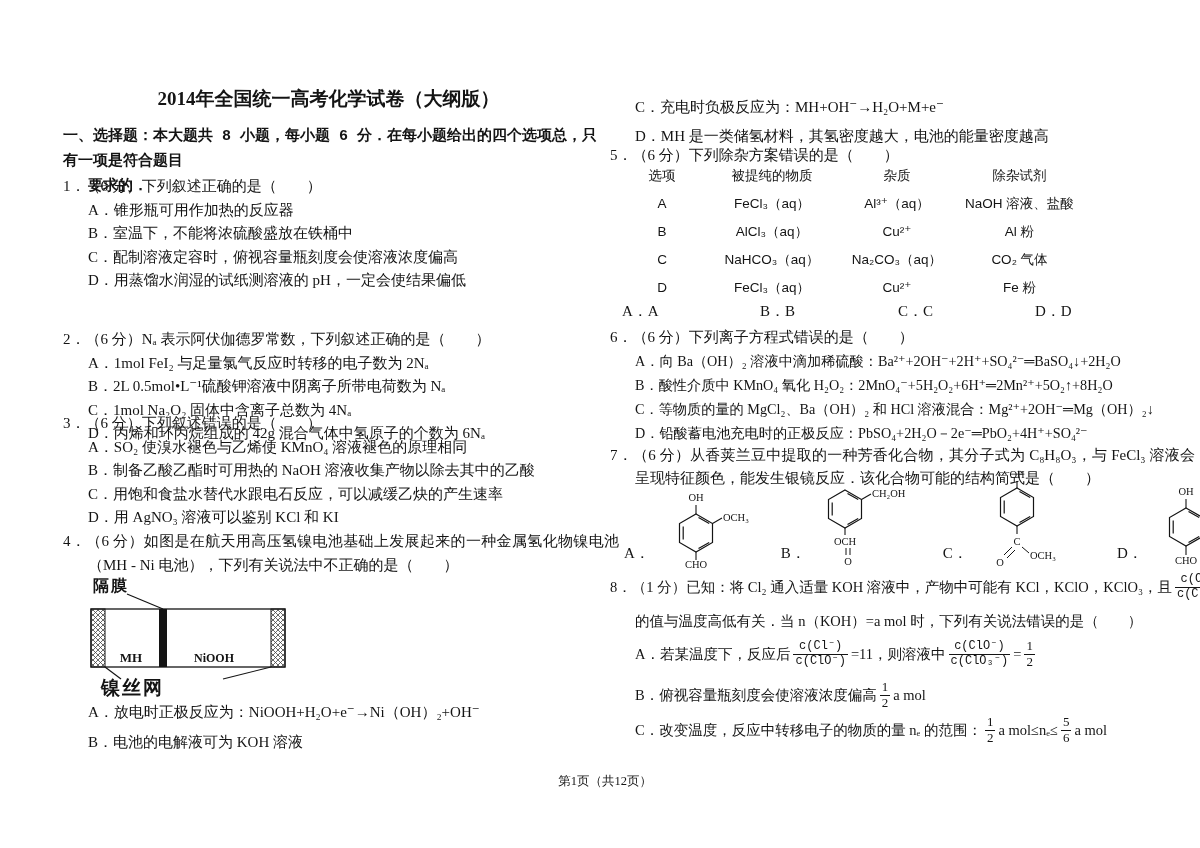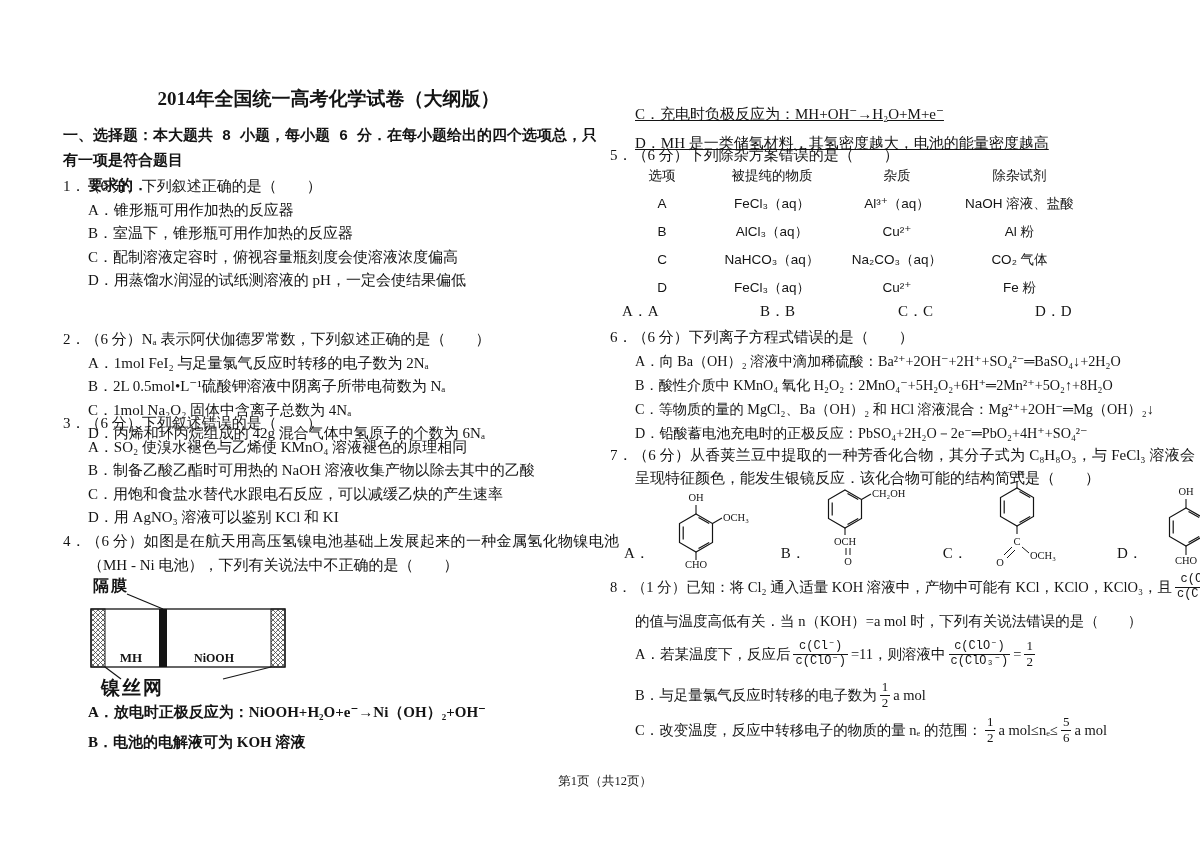--- a/index.html
+++ b/index.html
@@ -54,21 +54,21 @@
   <div class="abs title center" style="left:63px;top:86px;width:531px;">2014年全国统一高考化学试卷（大纲版）</div>
 
   <div class="abs bold lh25" style="left:63px;top:124px;width:540px;">
     <div>一、选择题：本大题共 8 小题，每小题 6 分．在每小题给出的四个选项总，只有一项是符合题目</div>
     <div style="padding-left:25px;">要求的．</div>
   </div>
 
   <div class="abs lh24" style="left:63px;top:175px;width:531px;">
     <div class="stem">1．（6 分）下列叙述正确的是（　　）</div>
     <div class="opt">A．锥形瓶可用作加热的反应器</div>
-    <div class="opt">B．室温下，锥形瓶可用作加热的反应器</div>
+    <div class="opt">B．室温下，不能将浓硫酸盛放在铁桶中</div>
     <div class="opt">C．配制溶液定容时，俯视容量瓶刻度会使溶液浓度偏高</div>
     <div class="opt">D．用蒸馏水润湿的试纸测溶液的 pH，一定会使结果偏低</div>
   </div>
 
   <div class="abs lh24" style="left:63px;top:296px;width:531px;margin-top:32px;">
     <div class="stem">2．（6 分）Nₐ 表示阿伏伽德罗常数，下列叙述正确的是（　　）</div>
     <div class="opt">A．1mol FeI₂ 与足量氯气反应时转移的电子数为 2Nₐ</div>
     <div class="opt">B．2L 0.5mol•L⁻¹硫酸钾溶液中阴离子所带电荷数为 Nₐ</div>
     <div class="opt">C．1mol Na₂O₂ 固体中含离子总数为 4Nₐ</div>
     <div class="opt">D．丙烯和环丙烷组成的 42g 混合气体中氢原子的个数为 6Nₐ</div>
@@ -91,26 +91,26 @@
     <rect x="28" y="34" width="14" height="58" fill="url(#hatch)" stroke="#141414" stroke-width="1"></rect>
     <rect x="208" y="34" width="14" height="58" fill="url(#hatch)" stroke="#141414" stroke-width="1"></rect>
     <rect x="96" y="34" width="8" height="58" fill="#141414"></rect>
     <text x="68" y="87" font-size="13" font-weight="bold" text-anchor="middle" font-family="Liberation Mono, monospace">MH</text>
     <text x="151" y="87" font-size="12" font-weight="bold" text-anchor="middle" font-family="Liberation Mono, monospace">NiOOH</text>
     <line x1="42" y1="92" x2="58" y2="104" stroke="#141414" stroke-width="1.2"></line>
     <line x1="208" y1="92" x2="160" y2="104" stroke="#141414" stroke-width="1.2"></line>
     <text x="38" y="119" font-size="19" font-weight="bold" letter-spacing="2">镍丝网</text>
   </svg>
 
-  <div class="abs lh30" style="left:63px;top:697px;width:531px;font-weight:bold;">
+  <div class="abs lh30" style="left:63px;top:697px;width:531px;">
     <div class="opt nowrap">A．放电时正极反应为：NiOOH+H₂O+e⁻→Ni（OH）₂+OH⁻</div>
     <div class="opt">B．电池的电解液可为 KOH 溶液</div>
   </div>
 
-  <div class="abs lh29" style="left:610px;top:100px;width:578px;text-decoration:underline;">
+  <div class="abs lh29" style="left:610px;top:93px;width:578px;">
     <div class="opt nowrap">C．充电时负极反应为：MH+OH⁻→H₂O+M+e⁻</div>
     <div class="opt nowrap">D．MH 是一类储氢材料，其氢密度越大，电池的能量密度越高</div>
   </div>
 
   <div class="abs stem" style="left:610px;top:144px;width:578px;line-height:23px;">5．（6 分）下列除杂方案错误的是（　　）</div>
 
   <div class="abs q5table" style="left:612px;top:162px;">
     <div class="cell">选项</div>
     <div class="cell">被提纯的物质</div>
     <div class="cell">杂质</div>
@@ -237,21 +237,21 @@
       <span class="fd">c(ClO₃⁻)</span>
     </span>
     <span>=</span>
     <span class="frac nfrac">
       <span class="fn">1</span>
       <span class="fd">2</span>
     </span>
   </div>
 
   <div class="abs q8line" style="left:610px;top:678px;width:578px;height:34px;padding-left:25px;box-sizing:border-box;">
-    <span>B．与足量氯气反应时转移的电子数为</span>
+    <span>B．俯视容量瓶刻度会使溶液浓度偏高</span>
     <span class="frac nfrac">
       <span class="fn">1</span>
       <span class="fd">2</span>
     </span>
     <span>a mol</span>
   </div>
 
   <div class="abs q8line" style="left:610px;top:712px;width:590px;height:36px;padding-left:25px;box-sizing:border-box;">
     <span>C．改变温度，反应中转移电子的物质的量 nₑ 的范围：</span>
     <span class="frac nfrac">

